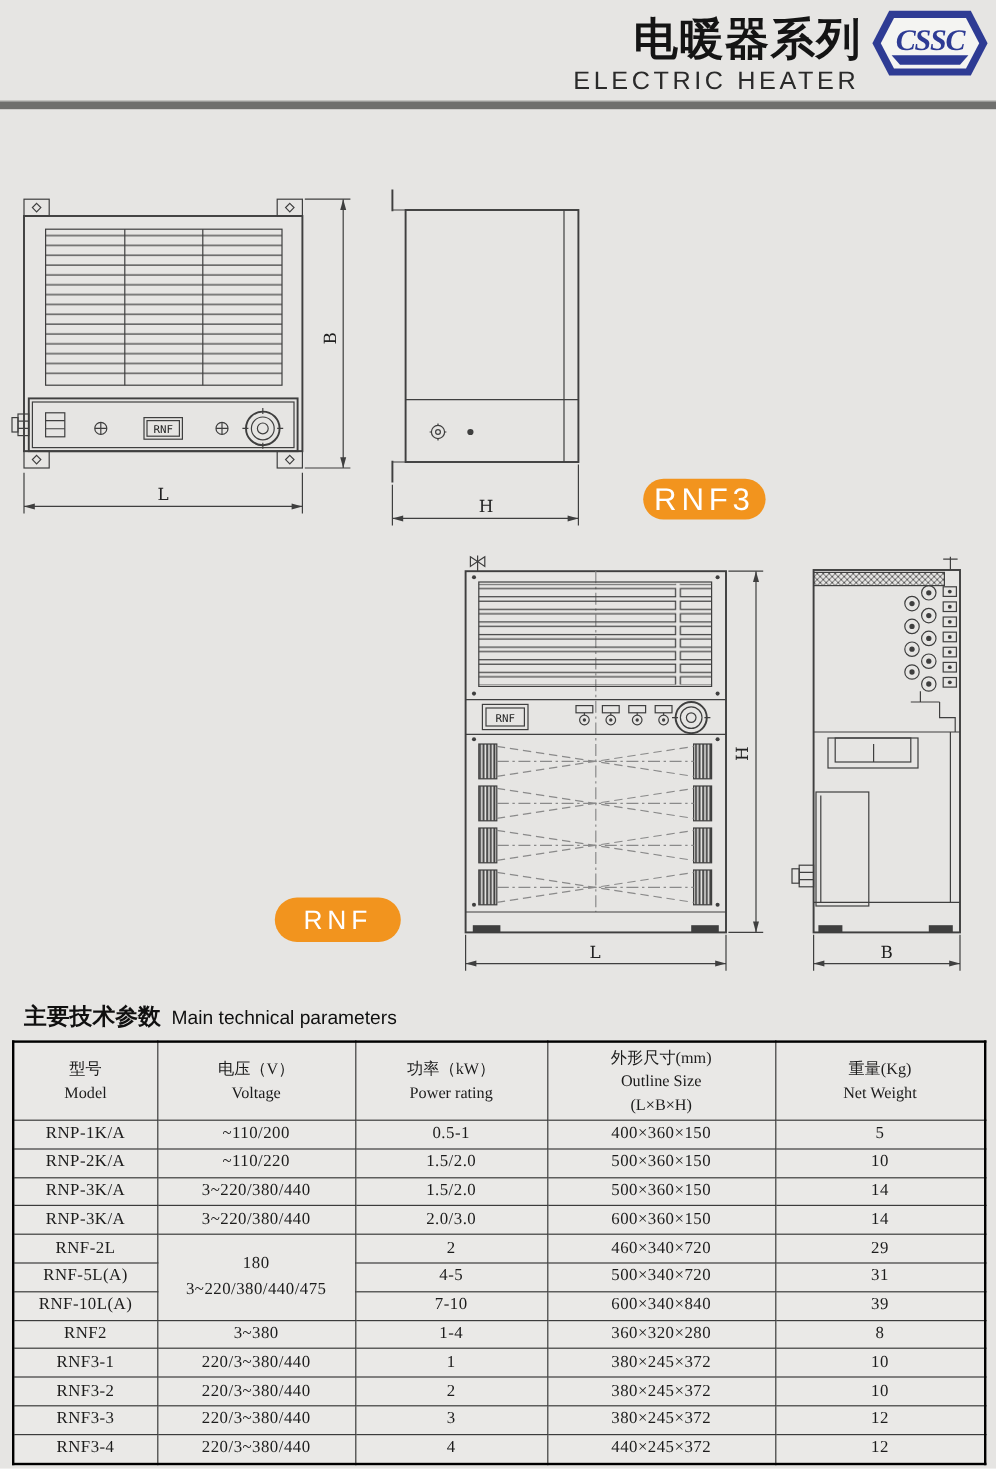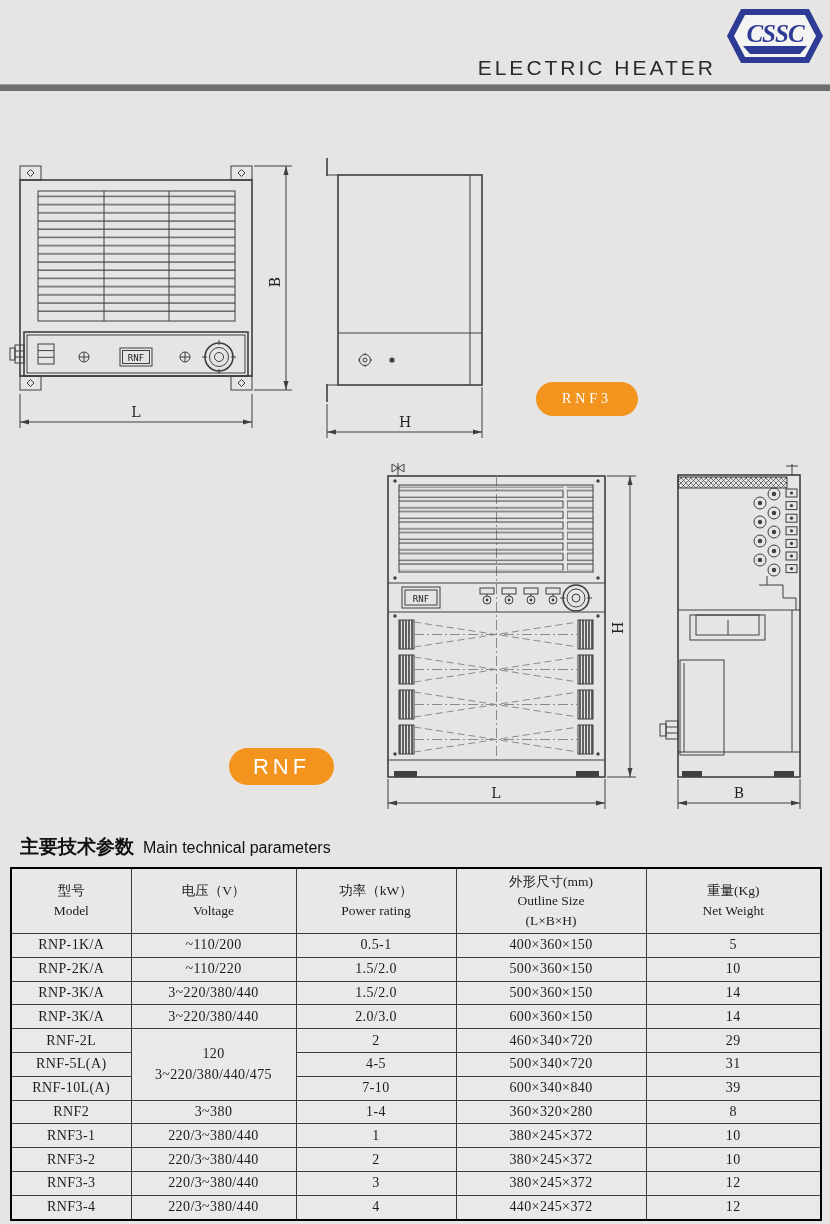--- a/index.html
+++ b/index.html
@@ -25,21 +25,21 @@
   .dim{stroke:#3f3f3f;stroke-width:1;fill:none;}
   .arr{fill:#3f3f3f;stroke:none;}
   .dimtext{font-family:"DejaVu Serif",serif;font-size:14px;fill:#222;}
   .tinytext{font-family:"DejaVu Sans Mono",monospace;font-size:9px;fill:#222;}
   .dot{fill:#3f3f3f;stroke:none;}
 
   
   .badge{position:absolute;background:#f2941e;color:#ffffff;display:flex;align-items:center;
          justify-content:center;letter-spacing:4px;border-radius:20px;
          font-family:"Liberation Sans",sans-serif;}
-  .badge-rnf3{left:536px;top:382px;width:102px;height:34px;font-size:14px;font-family:Liberation Serif, serif;}
+  .badge-rnf3{left:536px;top:399px;width:102px;height:34px;font-size:26px;}
   .badge-rnf{left:229px;top:748px;width:105px;height:37px;font-size:22px;}
 
   
   .section-title{position:absolute;left:20px;top:834px;color:#101010;white-space:nowrap;}
   .section-title .zh{font-size:19px;font-weight:bold;margin-right:9px;}
   .section-title .en{font-size:16px;}
 
   
   .params-table{position:absolute;left:10px;top:867px;width:810px;border-collapse:collapse;
                 table-layout:fixed;font-family:"Liberation Serif",serif;color:#1c1c1c;
@@ -48,20 +48,21 @@
   .params-table thead th{height:64px;font-weight:normal;font-size:13.5px;background:#e9e8e6;
                          line-height:1.45;}
   .params-table tbody td{height:22.8px;font-size:14px;letter-spacing:.4px;background:#eae9e7;}
   .params-table td[data-name="cell-voltage-merged"] div{line-height:1.55;}
 </style>
 </head>
 <body>
 
 <div class="page" data-name="catalog-page">
 
+  <div class="title-zh" data-name="page-title-zh">电暖器系列</div>
   <div class="title-en" data-name="page-title-en">ELECTRIC HEATER</div>
 
   <svg class="logo" data-name="cssc-logo" viewBox="0 0 98 56">
     <polygon data-name="logo-hexagon" points="1,28 15,1 83,1 97,28 83,55 15,55" fill="#2e3b94"></polygon>
     <polygon points="8,28 19,7 79,7 90,28 79,49 19,49" fill="#f4f4f2"></polygon>
     <text data-name="logo-text" x="49" y="34" text-anchor="middle" font-family="Liberation Serif, serif" font-style="italic" font-weight="bold" font-size="25" fill="#2e3b94" letter-spacing="-1">CSSC</text>
     <polygon data-name="logo-ship-hull-icon" points="17,38 81,38 74,46 24,46" fill="#2e3b94"></polygon>
   </svg>
 
   <div class="divider-bar" data-name="header-divider-bar"></div>
@@ -483,21 +484,21 @@
         <tr data-name="table-row">
           <td data-name="cell-model">RNP-3K/A</td>
           <td data-name="cell-voltage">3~220/380/440</td>
           <td data-name="cell-power">2.0/3.0</td>
           <td data-name="cell-size">600×360×150</td>
           <td data-name="cell-weight">14</td>
         </tr>
         <tr data-name="table-row">
           <td data-name="cell-model">RNF-2L</td>
           <td rowspan="3" data-name="cell-voltage-merged">
-            <div>120</div>
+            <div>180</div>
             <div>3~220/380/440/475</div>
           </td>
           <td data-name="cell-power">2</td>
           <td data-name="cell-size">460×340×720</td>
           <td data-name="cell-weight">29</td>
         </tr>
         <tr data-name="table-row">
           <td data-name="cell-model">RNF-5L(A)</td>
           <td data-name="cell-power">4-5</td>
           <td data-name="cell-size">500×340×720</td>

